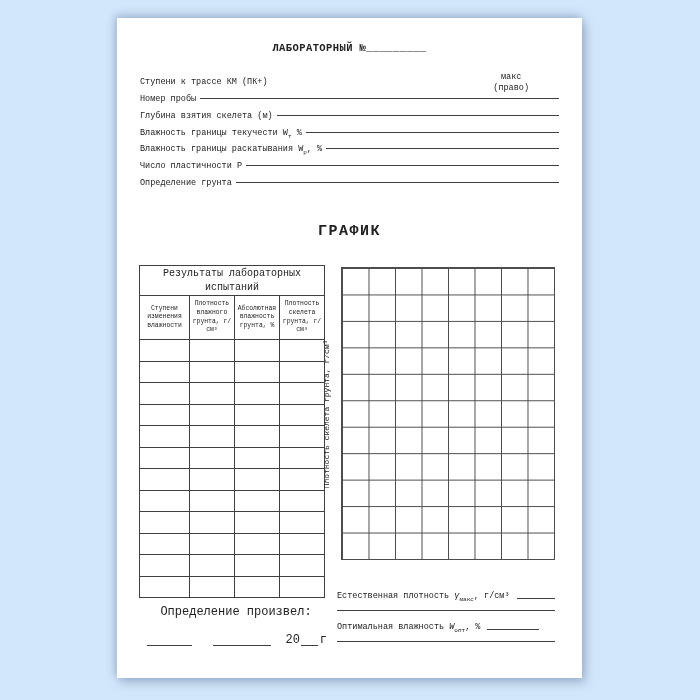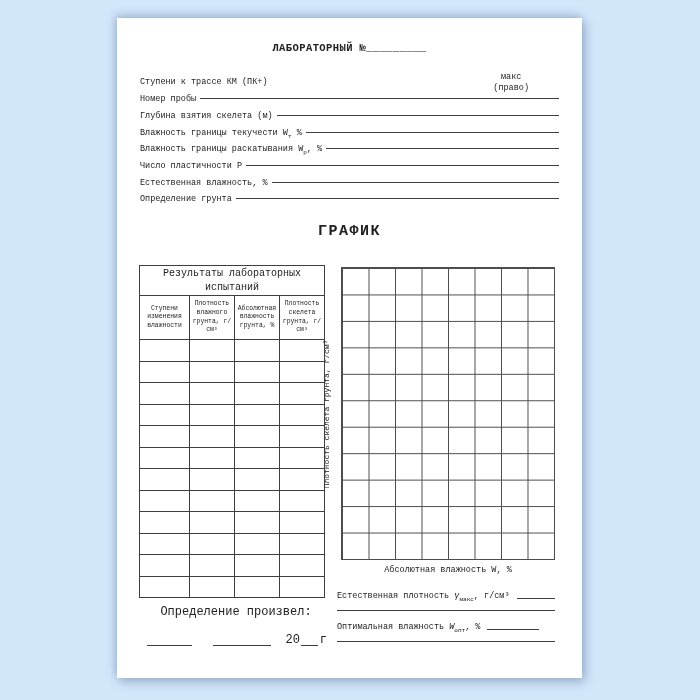--- a/index.html
+++ b/index.html
@@ -99,24 +99,20 @@
       </div>
       <div class="field-row">
         <span class="flabel"><span>Влажность границы раскатывания </span><span class="sym">W</span><sub>р</sub><span>, %</span></span>
         <span class="fill-line"></span>
       </div>
       <div class="field-row">
         <span class="flabel"><span>Число пластичности Р</span><span class="sym"></span><sub></sub><span></span></span>
         <span class="fill-line"></span>
       </div>
       <div class="field-row">
-        <span class="flabel"><span>Естественная влажность, %</span><span class="sym"></span><sub></sub><span></span></span>
-        <span class="fill-line"></span>
-      </div>
-      <div class="field-row">
         <span class="flabel"><span>Определение грунта</span><span class="sym"></span><sub></sub><span></span></span>
         <span class="fill-line"></span>
       </div>
     </div>
 
     <div class="graph-heading">
       <div class="graph-title">ГРАФИК</div>
     </div>
 
     <table class="results">
@@ -210,21 +206,20 @@
           </tr>
         </tbody>
     </table>
 
     <div class="y-axis-wrap">
       <span class="y-axis-text">Плотность скелета грунта, г/см³</span>
     </div>
 
     <div class="graph-grid" style="background-size: 12.5% 9.09091%;"></div>
 
-    <div class="x-axis-label">Абсолютная влажность W, %</div>
 
     <div class="summary">
       <div class="sum-row">
         <span class="flabel"><span>Естественная плотность </span><span class="sym">γ</span><sub>макс</sub><span>, г/см³</span></span>
         <span class="short-line"></span>
       </div>
       <div class="full-line"></div>
       <div class="sum-row opt">
         <span class="flabel"><span>Оптимальная влажность </span><span class="sym">W</span><sub>опт</sub><span>, %</span></span>
         <span class="short-line"></span>

